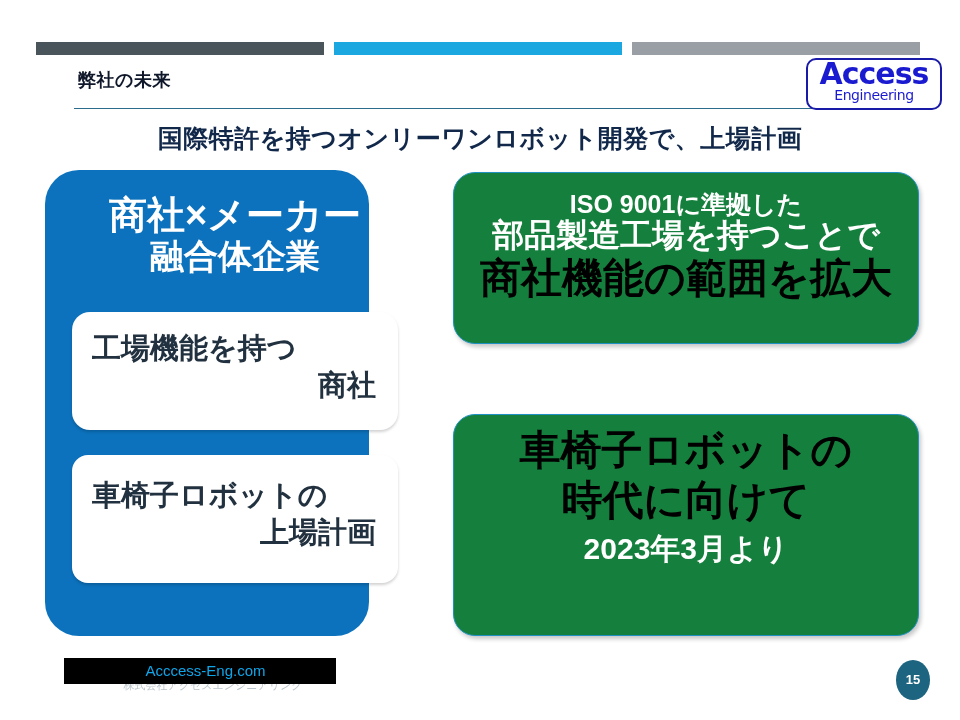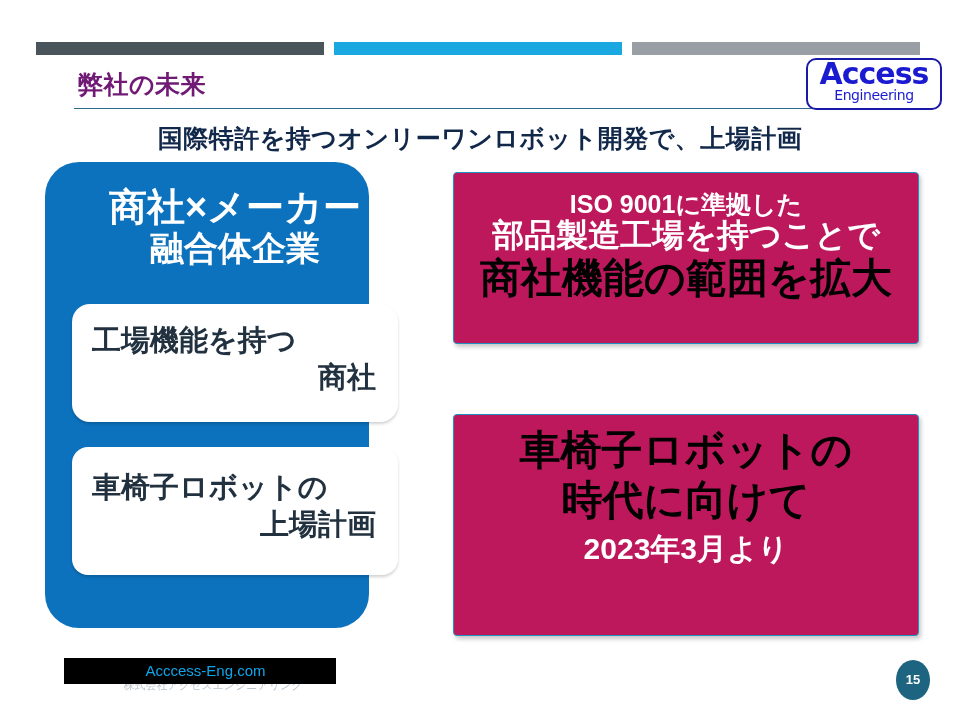--- a/index.html
+++ b/index.html
@@ -26,23 +26,23 @@
   }
   .topbar-dark  { left: 36px;  width: 288px; background: #4a545b; }
   .topbar-cyan  { left: 334px; width: 288px; background: #1ba7e0; }
   .topbar-gray  { left: 632px; width: 288px; background: #9a9fa5; }
 
   
   .slide-title {
     position: absolute;
     left: 78px;
     top: 68px;
-    font-size: 25px;
-    font-weight: bold;
-    color: #701a75;
+    font-size: 18px;
+    font-weight: bold;
+    color: #0f172a;
     letter-spacing: 0.5px;
     white-space: nowrap;
     text-align: center;
   }
   .title-rule {
     position: absolute;
     left: 74px;
     top: 108px;
     width: 790px;
     height: 1px;
@@ -95,21 +95,21 @@
     font-size: 25px;
     font-weight: bold;
     color: #11284a;
     letter-spacing: 0.5px;
   }
 
   
   .left-panel {
     position: absolute;
     left: 45px;
-    top: 162px;
+    top: 170px;
     width: 324px;
     height: 466px;
     background: #0c72bd;
     border-radius: 34px;
   }
   .left-panel-head {
     position: absolute;
     left: 0;
     top: 24px;
     width: 380px;
@@ -141,23 +141,23 @@
     line-height: 1.28;
   }
   .card-text-1 { top: 18px; }
   .card-text-2 { top: 22px; }
   .line-left  { text-align: left; }
   .line-right { text-align: right; }
 
   
   .cyan-box {
     position: absolute;
-    background: #be185d;
+    background: #15803d;
     border: 1px solid #2091c0;
-    border-radius: 4px;
+    border-radius: 22px;
     box-shadow: 2px 3px 4px rgba(0,0,0,0.22);
     box-sizing: border-box;
   }
   .cyan-box-top    { left: 453px; top: 172px; width: 466px; height: 172px; }
   .cyan-box-bottom { left: 453px; top: 414px; width: 466px; height: 222px; }
 
   .cb-text {
     position: absolute;
     left: 8px;
     right: 8px;

